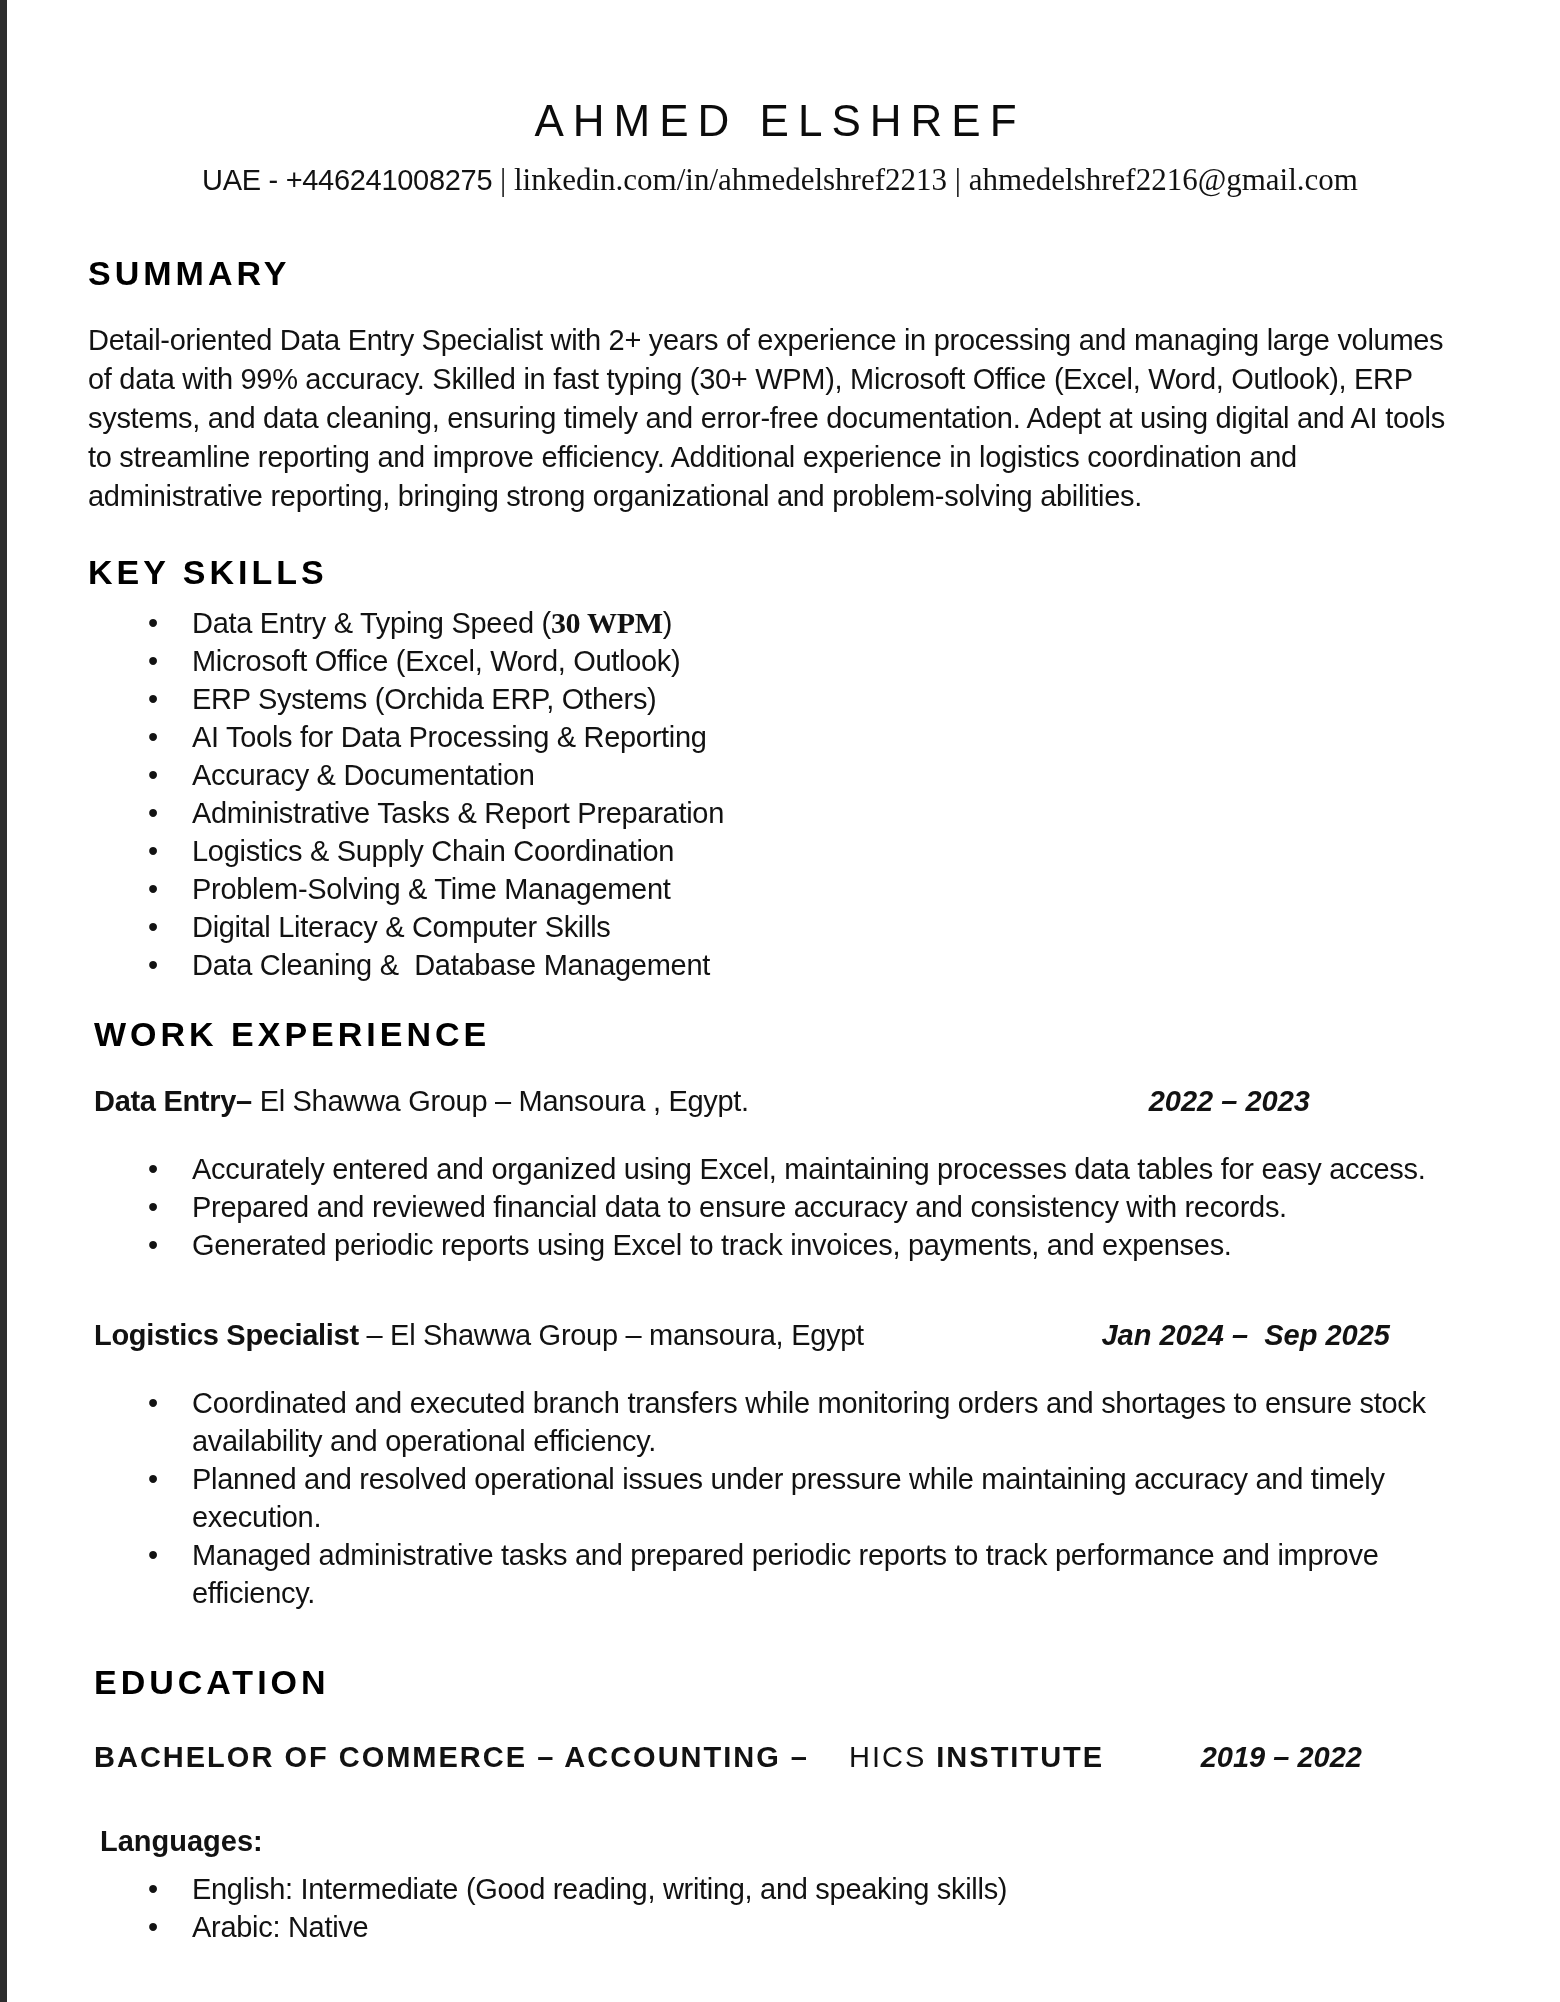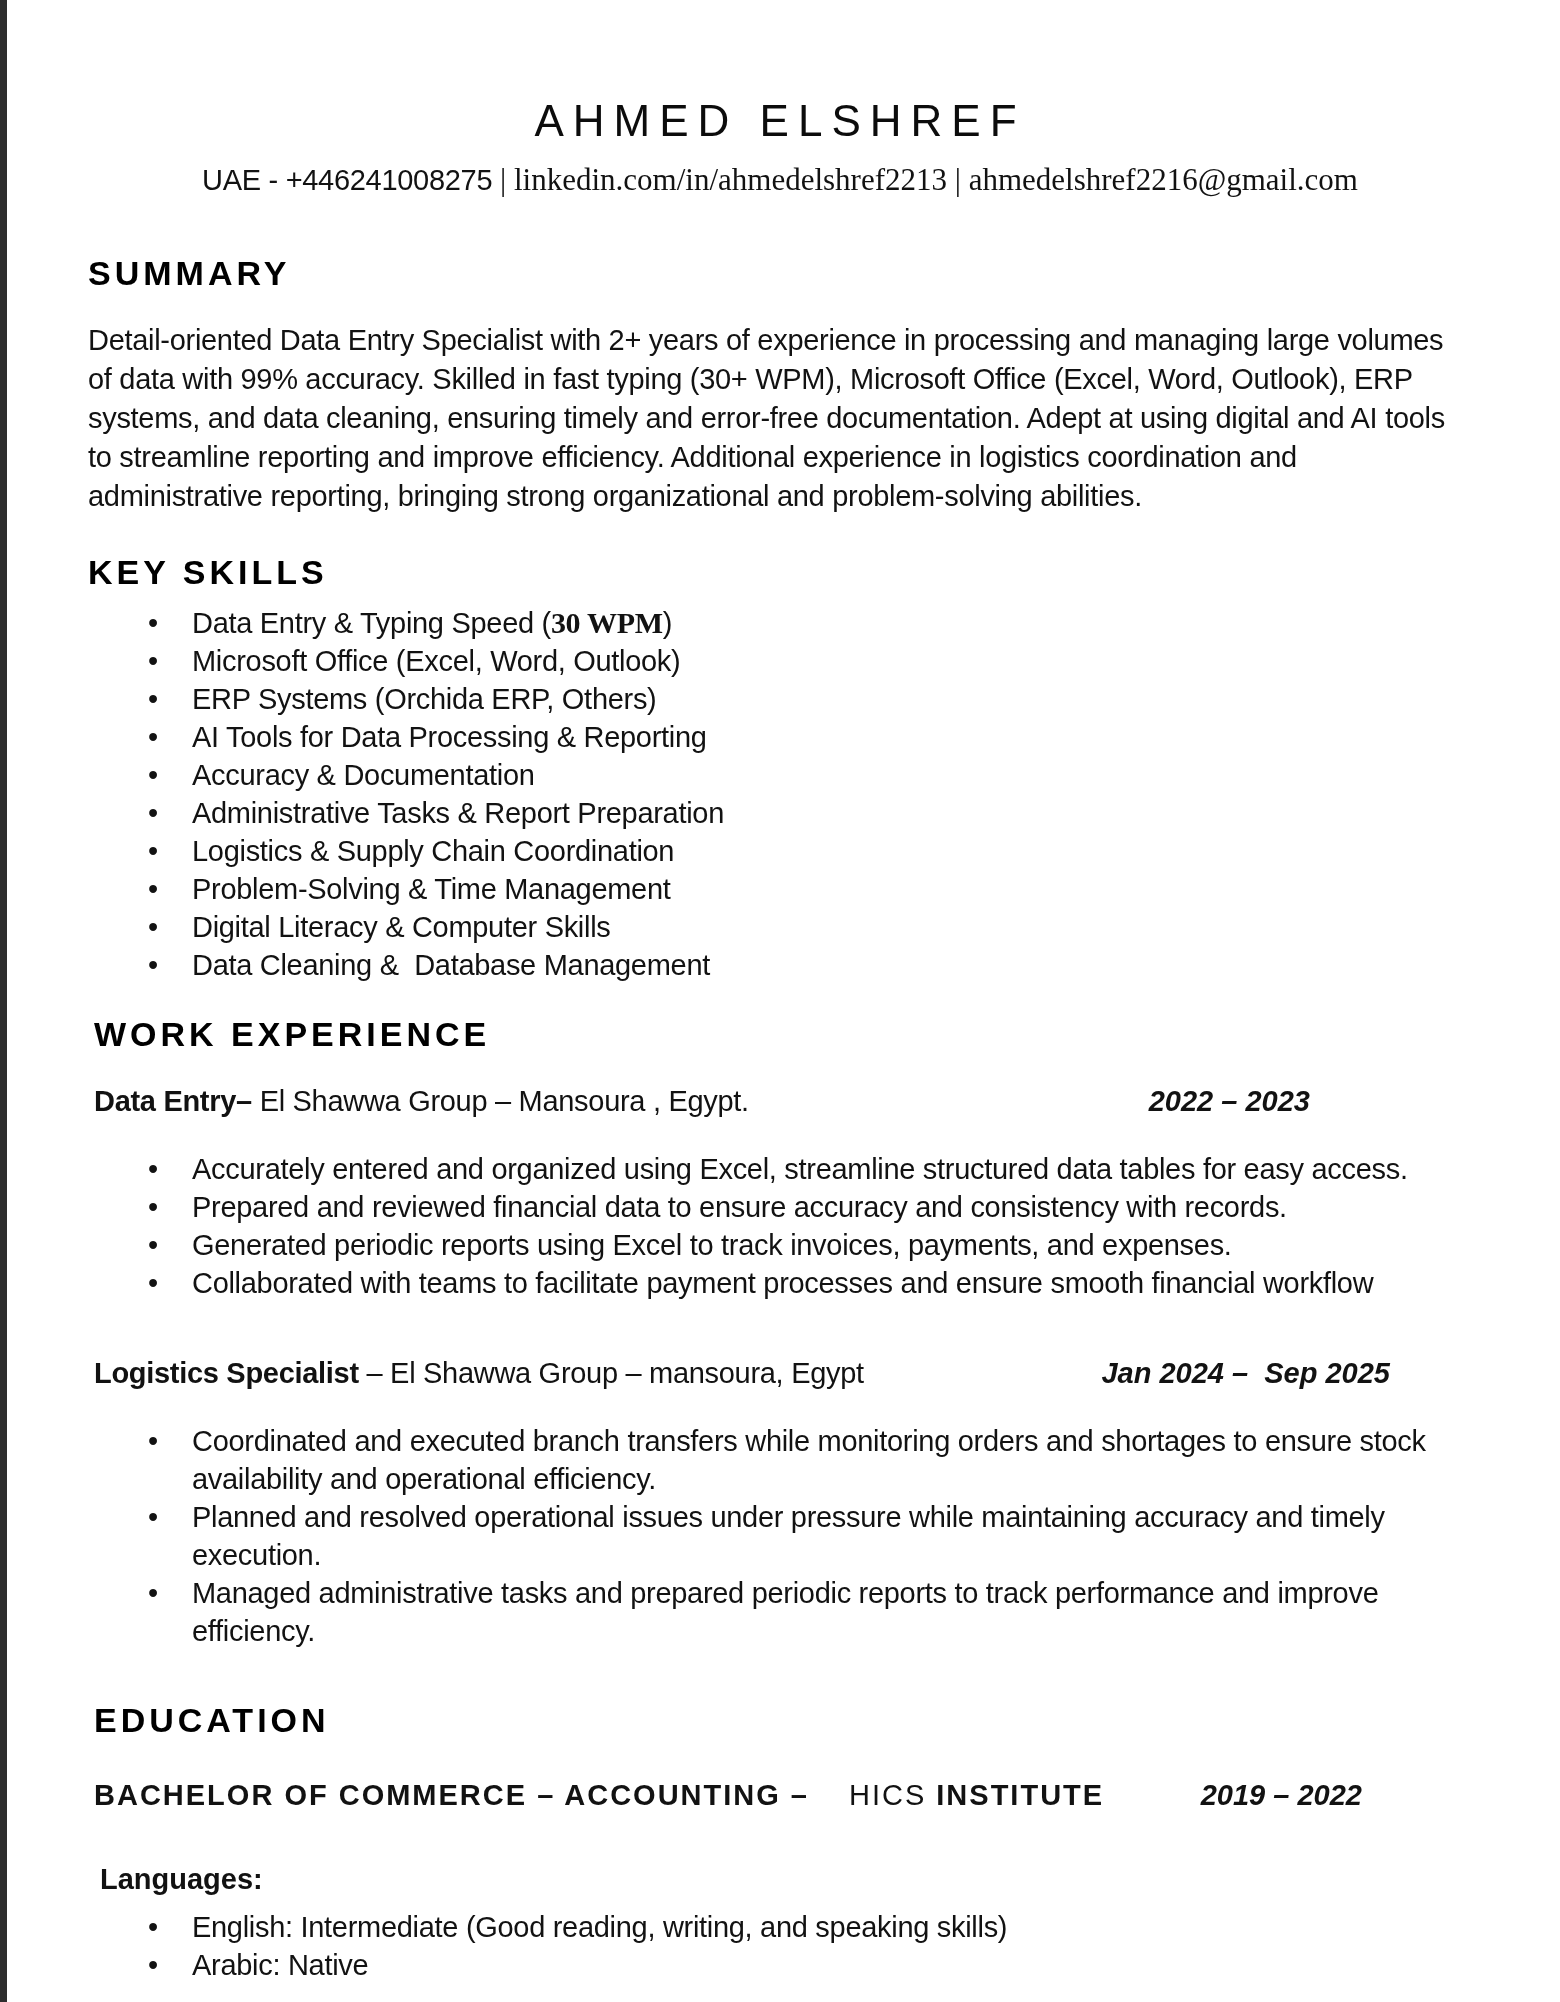--- a/index.html
+++ b/index.html
@@ -182,24 +182,23 @@
     <li>Data Cleaning &amp;  Database Management</li>
   </ul>
 
   <div class="sec-heading h-work">WORK EXPERIENCE</div>
 
   <div class="job-header job1-header">
     <span><span class="job-title pre">Data Entry–</span><span class="pre"> El Shawwa Group – Mansoura , Egypt.</span></span>
     <span class="job-dates pre">2022 – 2023</span>
   </div>
   <ul class="blist job-bullets">
-    <li>Accurately entered and organized using Excel, streamline structured data tables for easy access.</li>
+    <li>Accurately entered and organized using Excel, maintaining processes data tables for easy access.</li>
     <li>Prepared and reviewed financial data to ensure accuracy and consistency with records.</li>
     <li>Generated periodic reports using Excel to track invoices, payments, and expenses.</li>
-    <li>Collaborated with teams to facilitate payment processes and ensure smooth financial workflow</li>
   </ul>
 
   <div class="job-header job2-header">
     <span><span class="job-title pre">Logistics Specialist</span><span class="pre"> – El Shawwa Group – mansoura, Egypt</span></span>
     <span class="job-dates pre">Jan 2024 –  Sep 2025</span>
   </div>
   <ul class="blist job-bullets">
     <li>Coordinated and executed branch transfers while monitoring orders and shortages to ensure stock availability and operational efficiency.</li>
     <li>Planned and resolved operational issues under pressure while maintaining accuracy and timely execution.</li>
     <li>Managed administrative tasks and prepared periodic reports to track performance and improve efficiency.</li>

